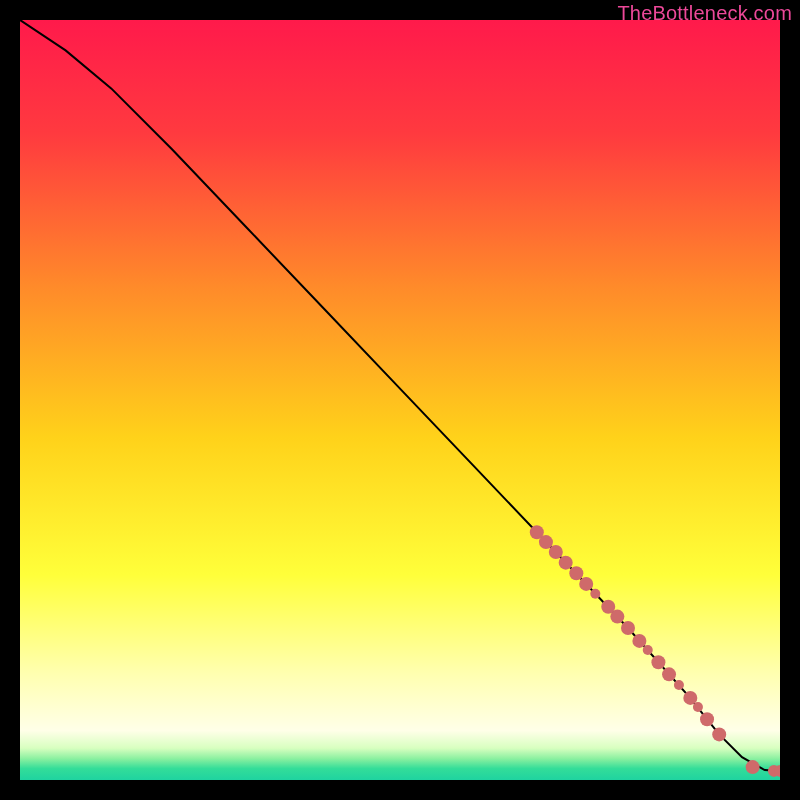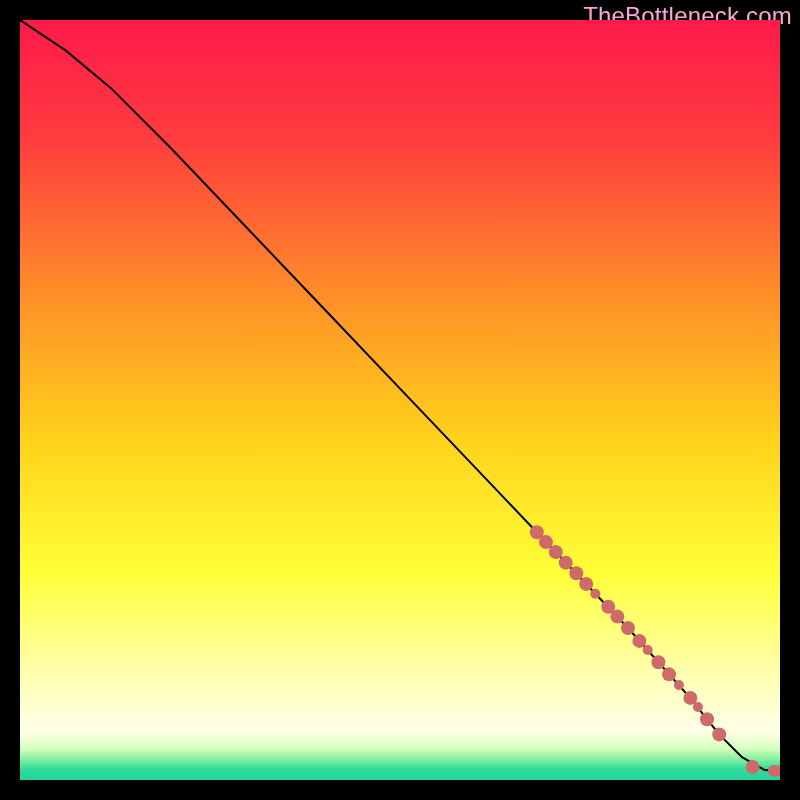--- a/index.html
+++ b/index.html
@@ -21,22 +21,22 @@
     position: absolute;
     left: 20px;
     top: 20px;
     width: 760px;
     height: 760px;
   }
   .watermark {
     position: absolute;
     top: 2px;
     right: 8px;
-    color: #f9a8d4;
-    font-size: 24px;
+    color: #ec4899;
+    font-size: 20px;
     font-weight: 500;
     letter-spacing: 0.2px;
   }
 </style>
 </head>
 <body>
 
 <div class="stage">
   <div class="watermark">TheBottleneck.com</div>
 

